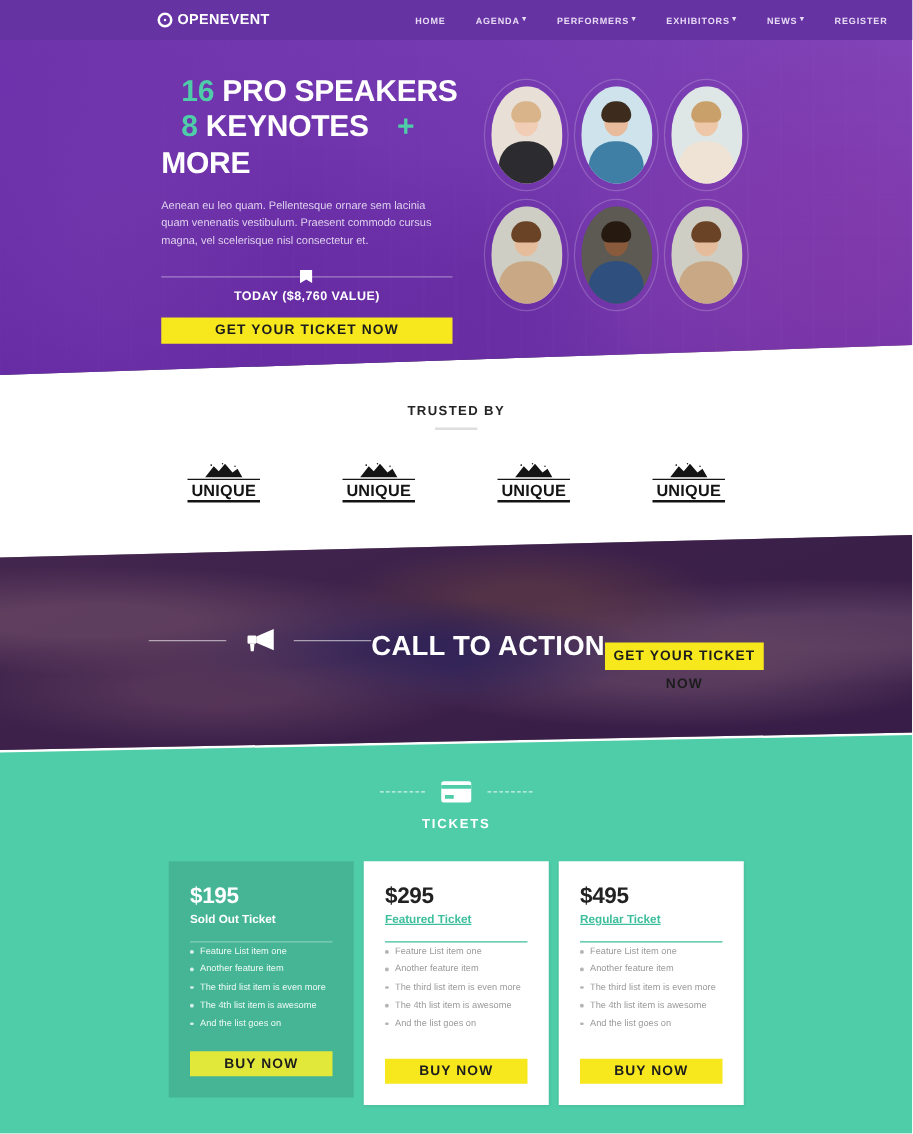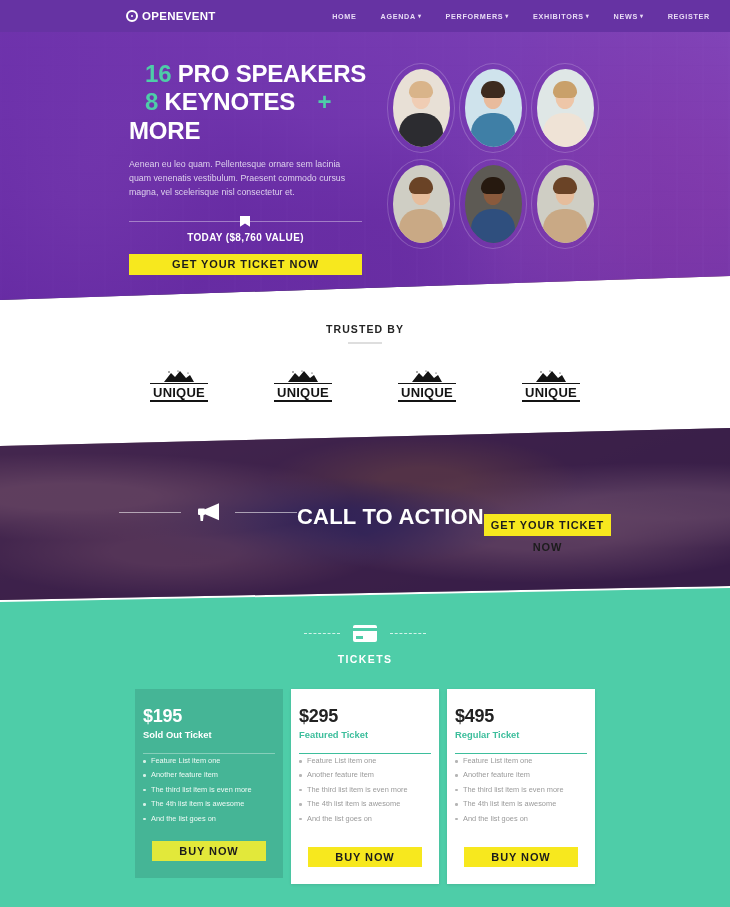--- a/index.html
+++ b/index.html
@@ -209,35 +209,35 @@
   .tk-title {
     margin-top:11px; text-align:center; color:#fff;
     font-size:10.5px; font-weight:bold; letter-spacing:1.4px;
   }
 
   .plans {
     position:absolute; top:101px; left:0; width:730px;
     display:flex; justify-content:center; align-items:flex-start; gap:8px;
   }
   .plan {
-    width:148px; padding:18px 8px 17px; position:relative;
+    width:148px; padding:18px 17px 17px; position:relative;
   }
   .plan.dark { background:#45B596; color:#fff; height:189px; }
   .plan.light {
     background:#fff; height:195px;
     box-shadow:0 1px 3px rgba(0,0,0,.10);
   }
   .plan .price {
     font-size:18px; font-weight:bold; letter-spacing:-.3px; line-height:1;
   }
   .plan.dark .price { color:#fff; }
   .plan.light .price { color:#222; }
   .plan .pname { margin-top:4px; font-size:9.4px; font-weight:bold; }
   .plan.dark .pname { color:#fff; }
-  .plan.light .pname { color:#3DBE9C; }
+  .plan.light .pname { color:#3DBE9C;text-decoration:underline; }
   .plan .rule { margin-top:13px; height:1px; }
   .plan.dark .rule { background:rgba(255,255,255,.35); }
   .plan.light .rule { background:#3DBE9C; }
   .plan ul { list-style:none; }
   .plan li {
     font-size:7.4px; line-height:1.95; position:relative; padding-left:8px;
   }
   .plan li:before {
     content:""; position:absolute; left:0; top:6px;
     width:2.5px; height:2.5px; border-radius:50%;

